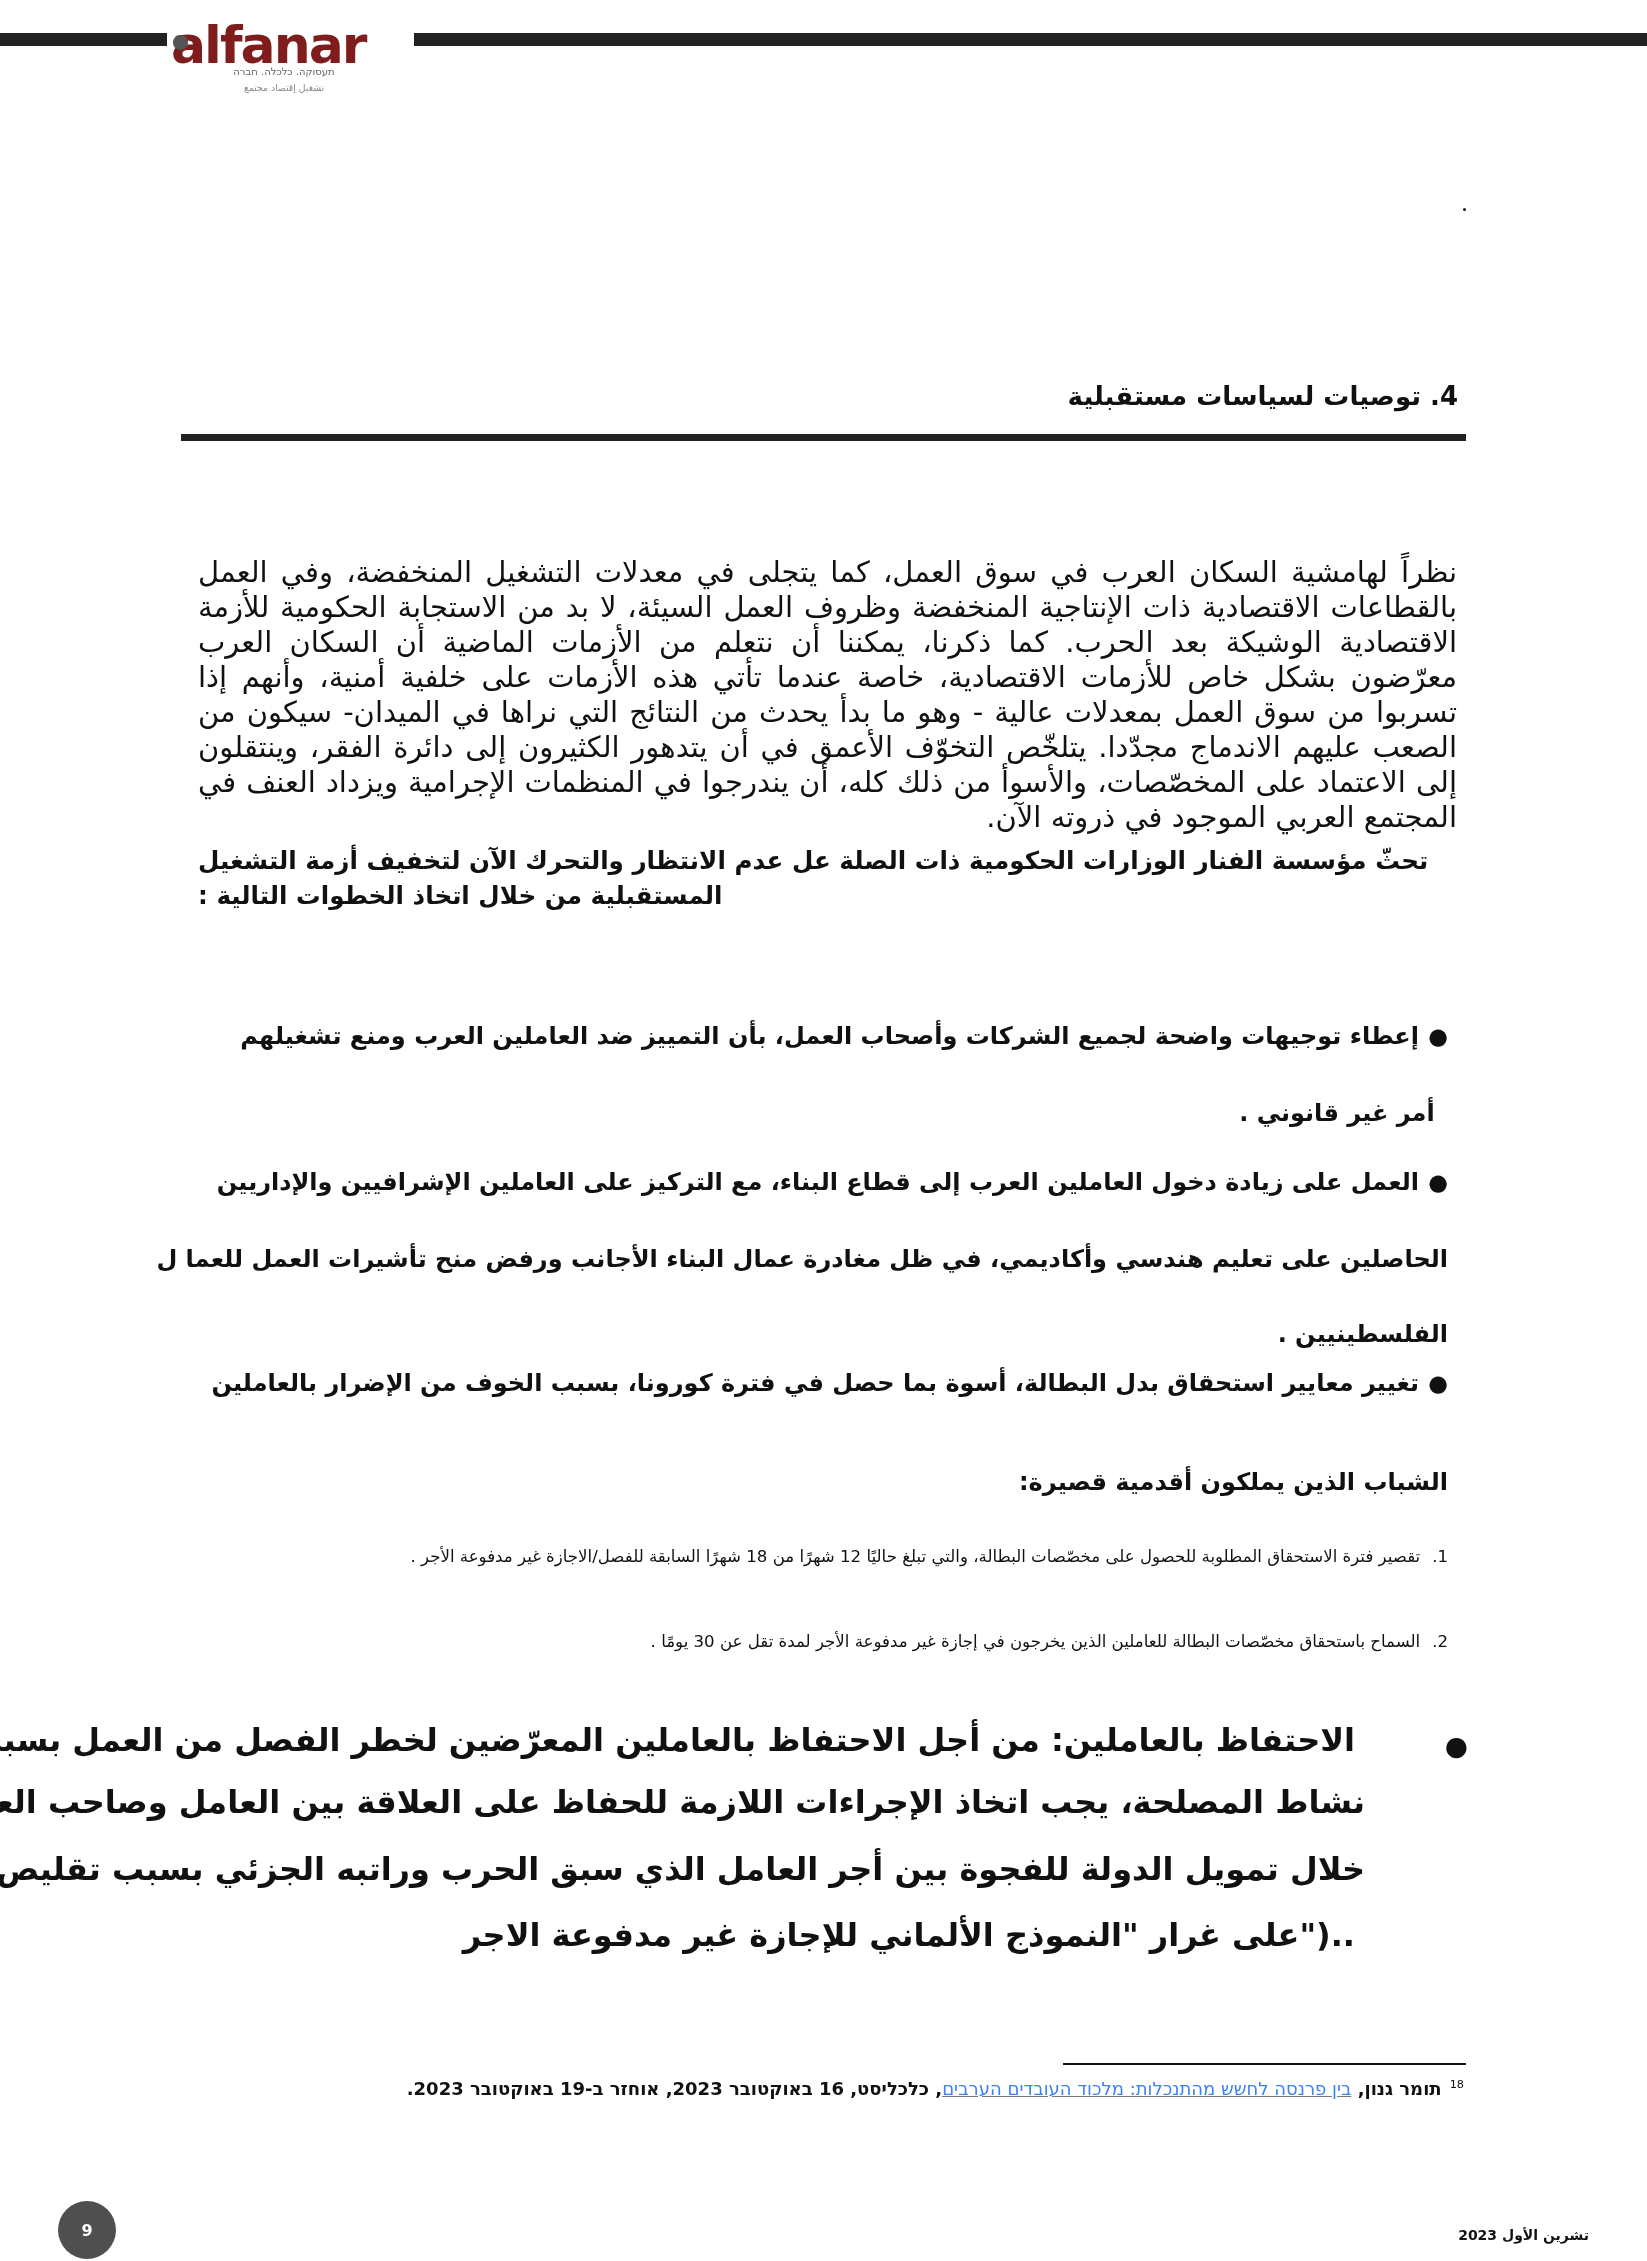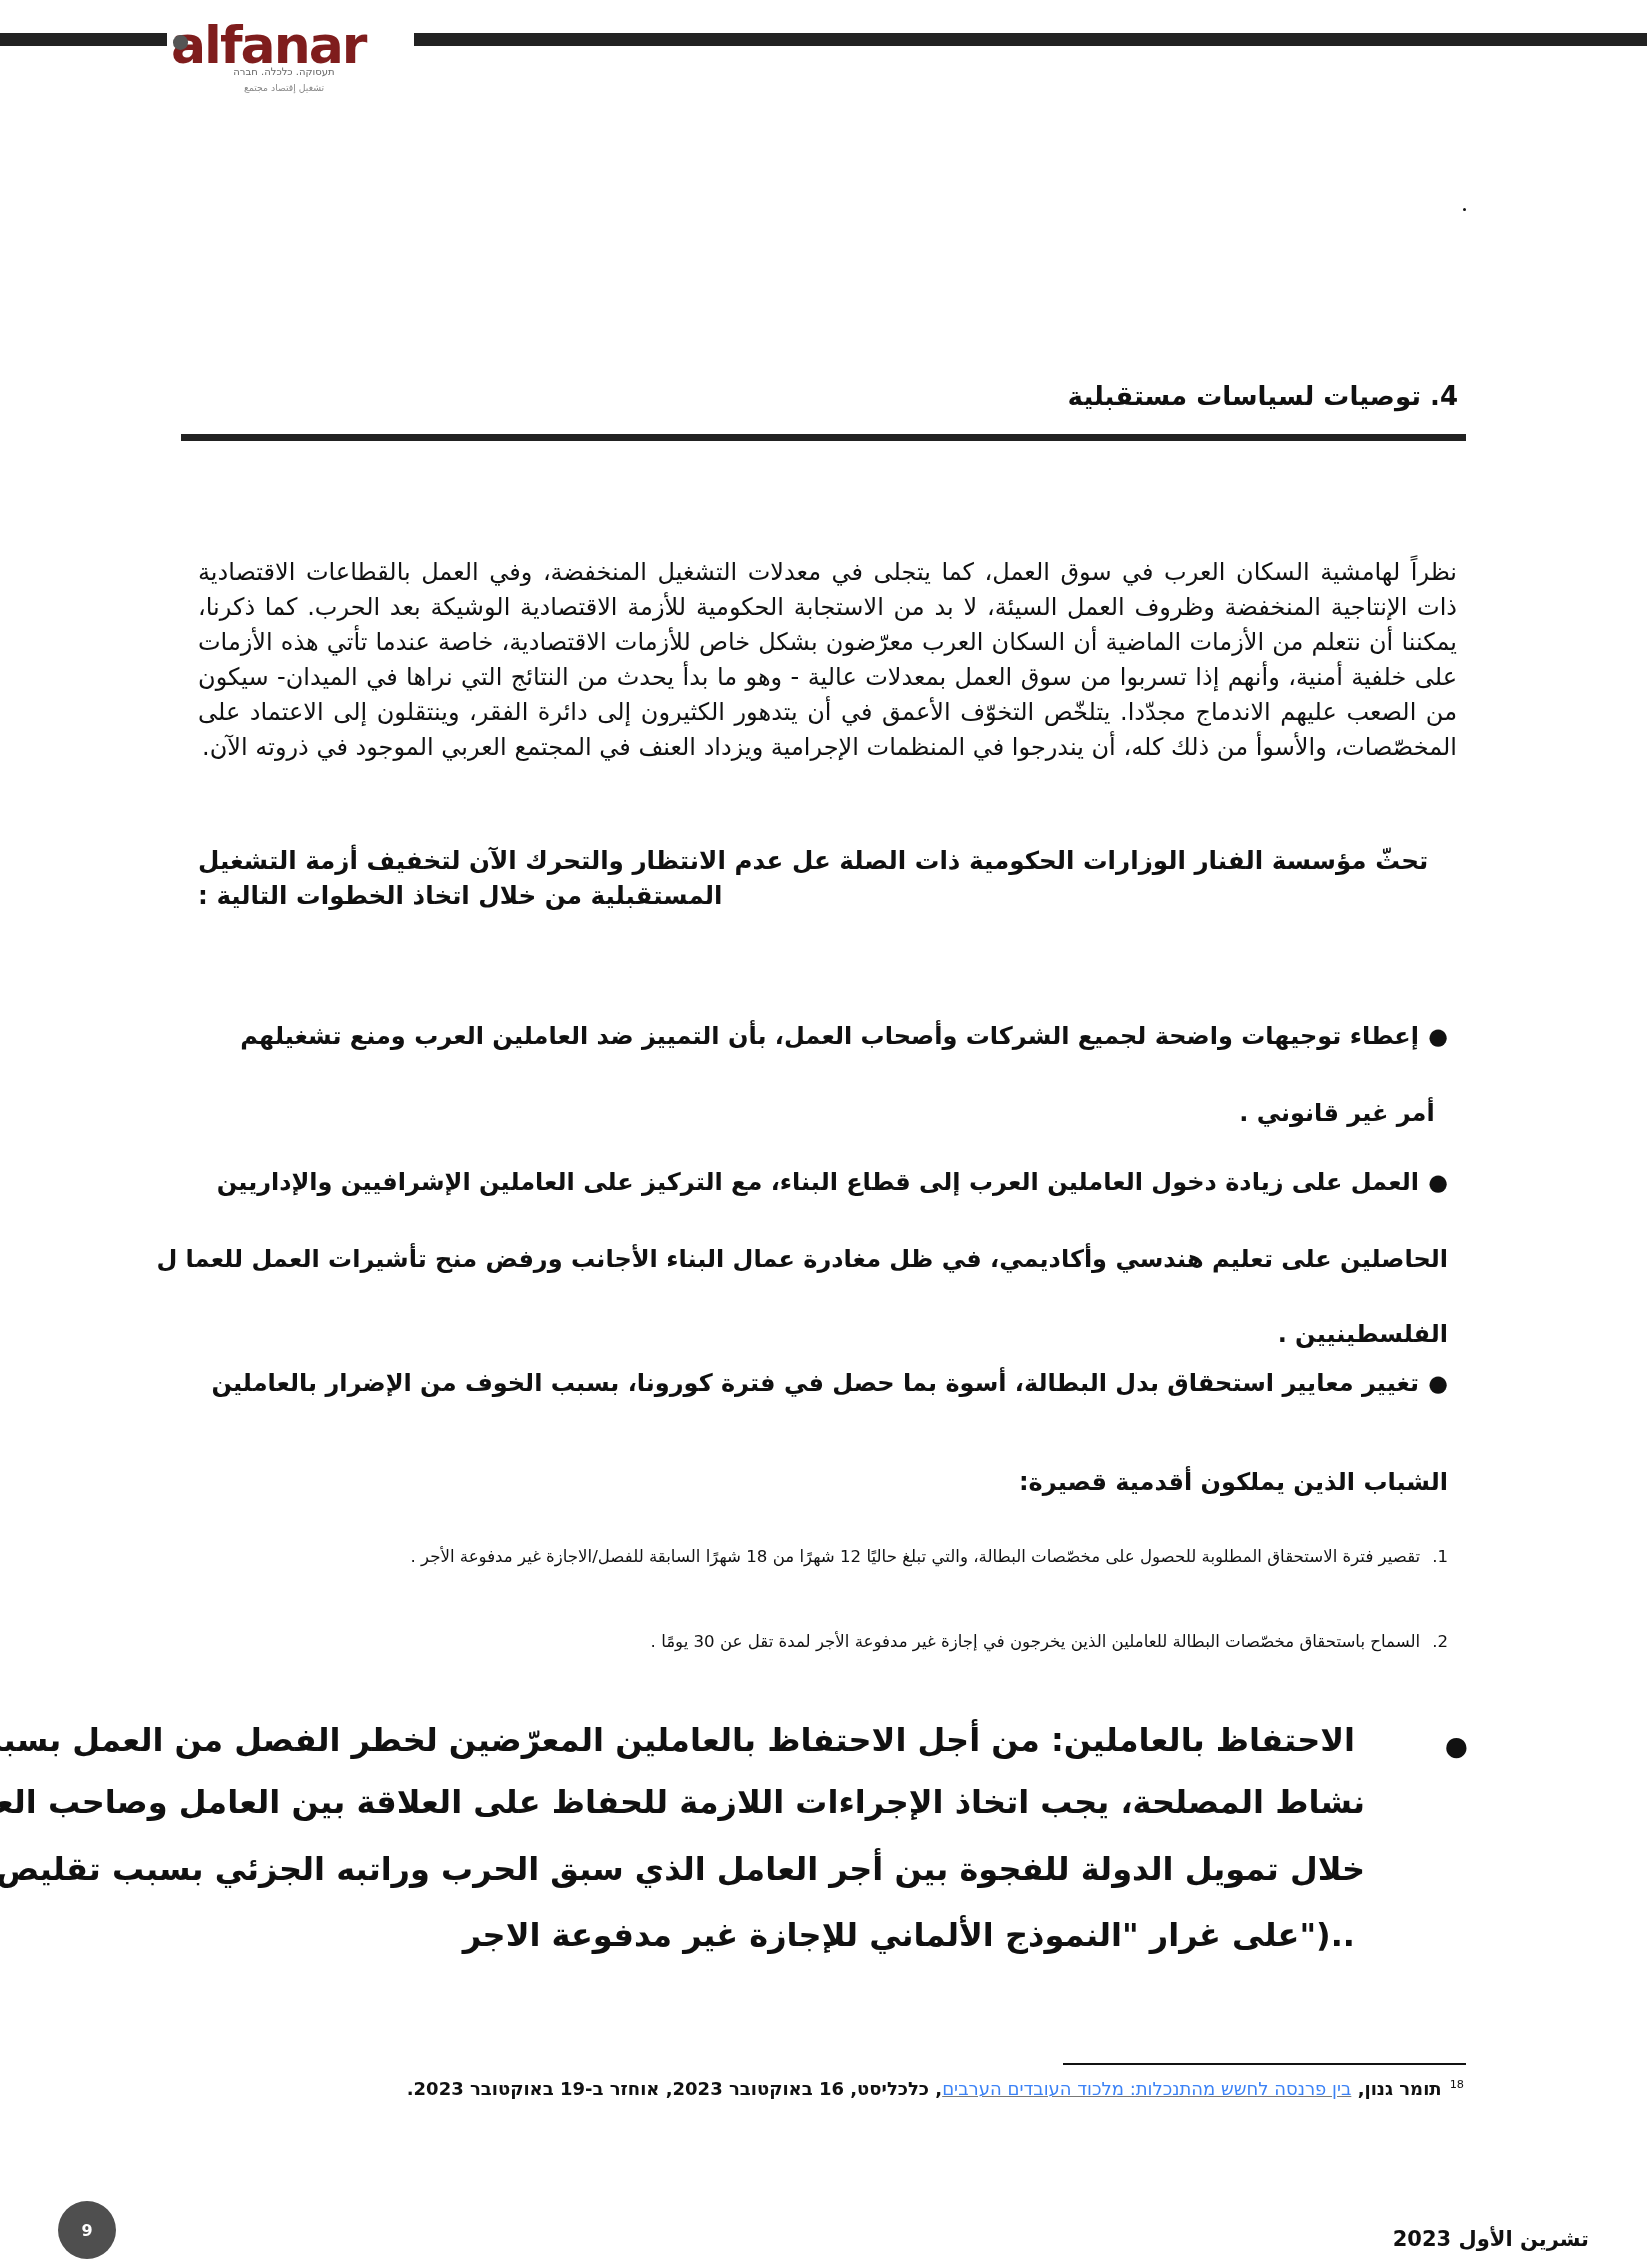--- a/index.html
+++ b/index.html
@@ -35,21 +35,21 @@
     .section-heading {
       right: 189px; top: 381px; direction: rtl; text-align: right;
       font-size: 26px; font-weight: bold; white-space: nowrap;
     }
     .section-rule { left: 181px; top: 434px; width: 1285px; height: 7.3px; background: #222222; }
 
     
     .intro {
       left: 198px; top: 555px; width: 1259px;
       direction: rtl; text-align: justify; text-align-last: right;
-      font-size: 24px; line-height: 35px;
+      font-size: 29px; line-height: 35px;
     }
     .intro-call {
       left: 198px; top: 815px; width: 1259px;
       direction: rtl; text-align: left;
       font-size: 24.6px; line-height: 35px; font-weight: bold; margin-top: 28px;
     }
 
     
     .bullets { left: 372px; top: 1009px; width: 1076px; direction: rtl; text-align: right; }
     .bullet-line {
@@ -75,21 +75,21 @@
     .footnote .link { color: #3b82f6; text-decoration: underline; text-decoration-color: #777; font-weight: normal; }
 
     
     .page-badge {
       left: 58px; top: 2201px; width: 58px; height: 58px; border-radius: 50%;
       background: #4f4f4f; color: #ffffff; font-weight: bold; font-size: 16px;
       display: flex; align-items: center; justify-content: center;
     }
     .footer-date {
       right: 58px; top: 2227px; direction: rtl; white-space: nowrap;
-      font-size: 21px; font-weight: bold;
+      font-size: 14px; font-weight: bold;
     }
   </style>
 </head>
 <body>
 
 <div class="abs header-bar-left"></div>
 <div class="abs header-bar-right"></div>
 <div class="abs logo">alfanar</div>
 <div class="abs logo-dot"></div>
 <div class="abs tagline-he">תעסוקה. כלכלה. חברה</div>

